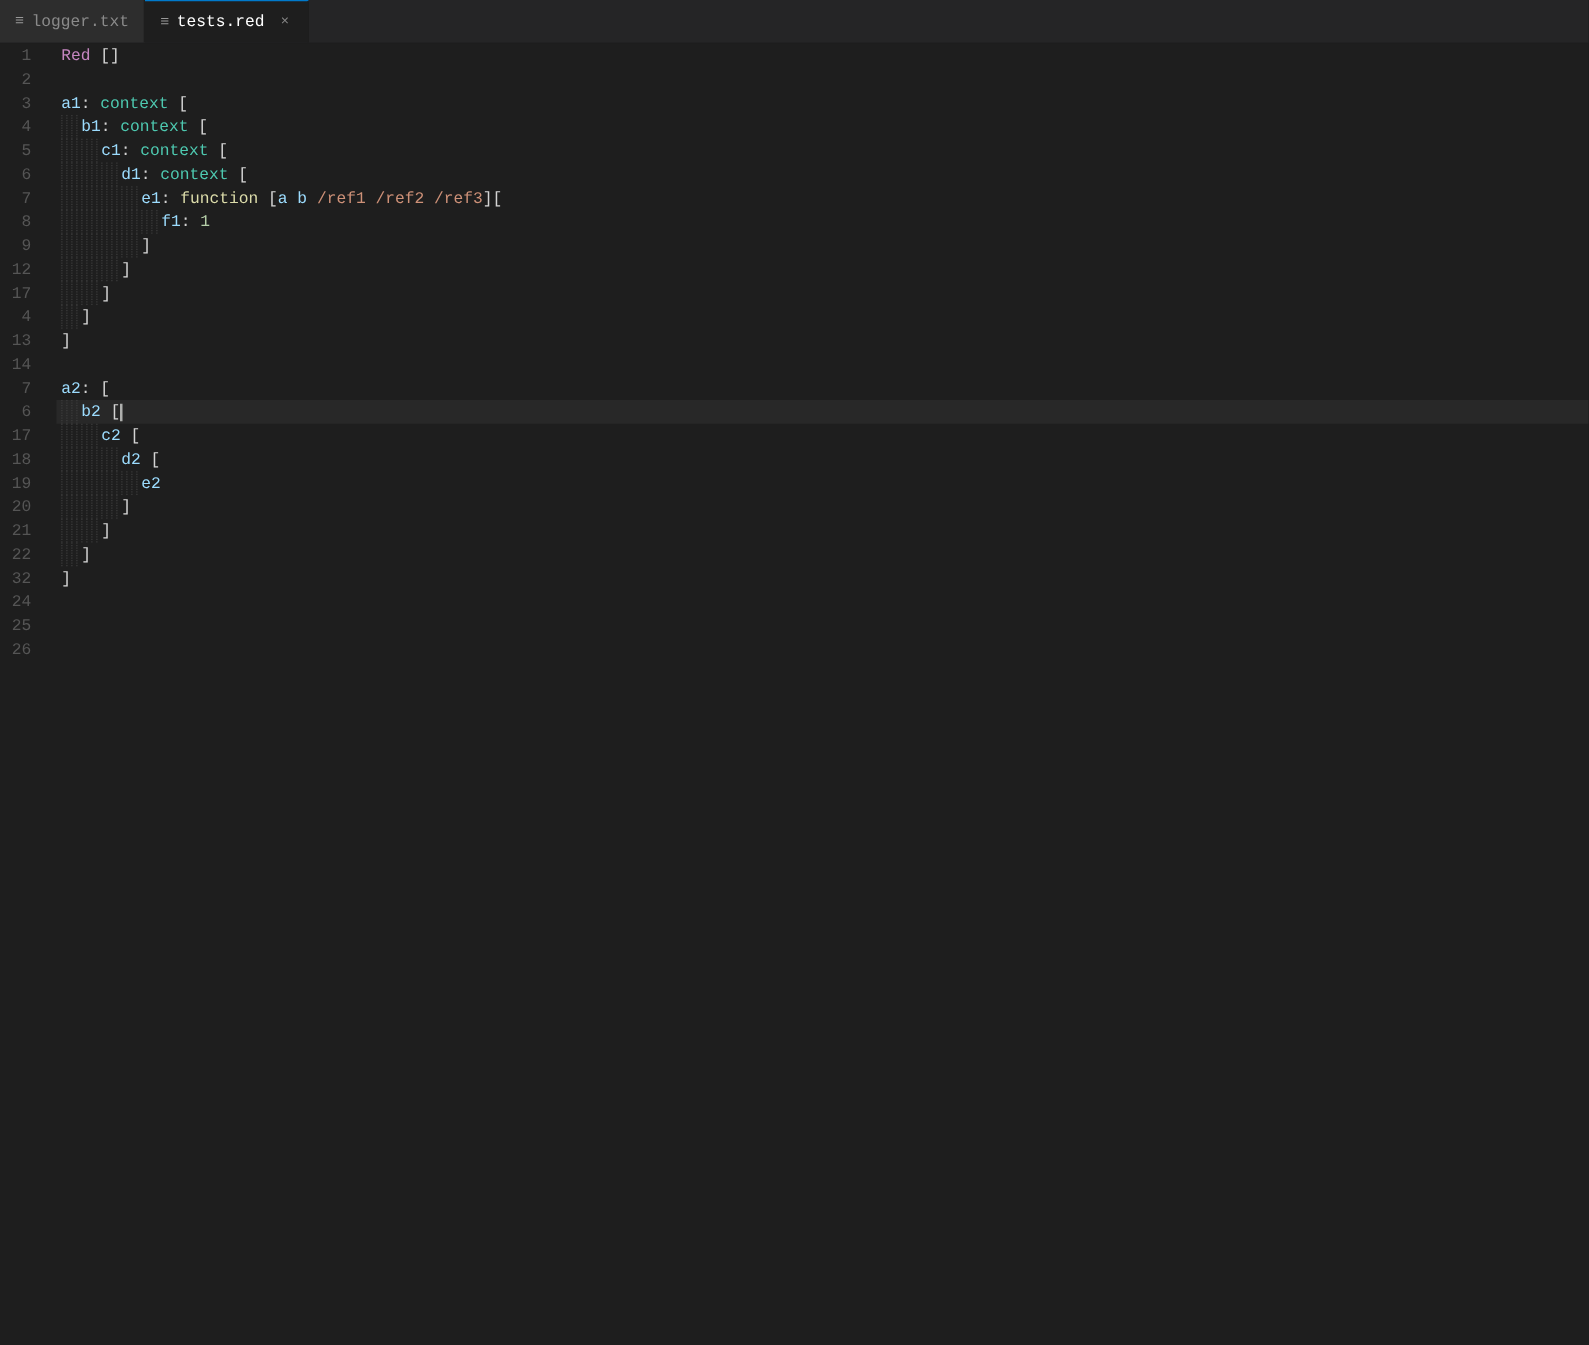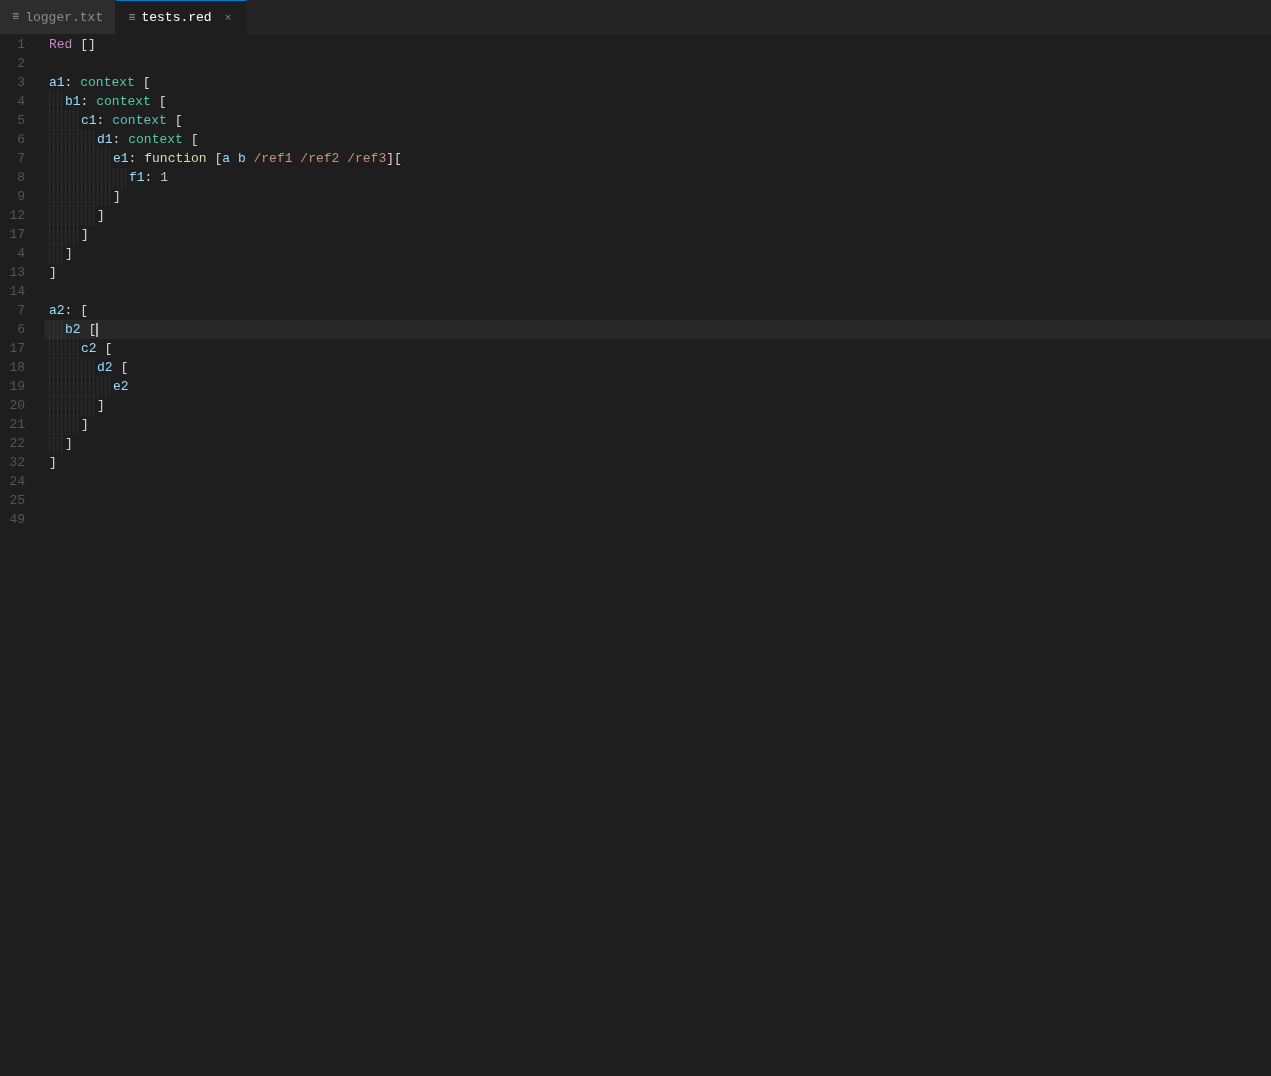--- a/index.html
+++ b/index.html
@@ -166,21 +166,21 @@
       <div class="line-number">6</div>
       <div class="line-number">17</div>
       <div class="line-number">18</div>
       <div class="line-number">19</div>
       <div class="line-number">20</div>
       <div class="line-number">21</div>
       <div class="line-number">22</div>
       <div class="line-number">32</div>
       <div class="line-number">24</div>
       <div class="line-number">25</div>
-      <div class="line-number">49</div>
+      <div class="line-number">26</div>
     </div>
   <div class="code-content" id="code-content">
       <div class="code-line"><span class="kw-red">Red</span><span class="kw-bracket"> []</span></div>
       <div class="code-line"></div>
       <div class="code-line"><span class="kw-key">a1</span><span class="kw-colon">:</span><span> </span><span class="kw-context">context</span><span class="kw-bracket"> [</span></div>
       <div class="code-line"><span style="display:inline-block;width:4px;border-left:1px dotted #3c3c3c;height:19px;vertical-align:middle;"> </span><span style="display:inline-block;width:4px;border-left:1px dotted #3c3c3c;height:19px;vertical-align:middle;"> </span><span style="display:inline-block;width:4px;border-left:1px dotted #3c3c3c;height:19px;vertical-align:middle;"> </span><span style="display:inline-block;width:4px;border-left:1px dotted #3c3c3c;height:19px;vertical-align:middle;"> </span><span class="kw-key">b1</span><span class="kw-colon">:</span><span> </span><span class="kw-context">context</span><span class="kw-bracket"> [</span></div>
       <div class="code-line"><span style="display:inline-block;width:4px;border-left:1px dotted #3c3c3c;height:19px;vertical-align:middle;"> </span><span style="display:inline-block;width:4px;border-left:1px dotted #3c3c3c;height:19px;vertical-align:middle;"> </span><span style="display:inline-block;width:4px;border-left:1px dotted #3c3c3c;height:19px;vertical-align:middle;"> </span><span style="display:inline-block;width:4px;border-left:1px dotted #3c3c3c;height:19px;vertical-align:middle;"> </span><span style="display:inline-block;width:4px;border-left:1px dotted #3c3c3c;height:19px;vertical-align:middle;"> </span><span style="display:inline-block;width:4px;border-left:1px dotted #3c3c3c;height:19px;vertical-align:middle;"> </span><span style="display:inline-block;width:4px;border-left:1px dotted #3c3c3c;height:19px;vertical-align:middle;"> </span><span style="display:inline-block;width:4px;border-left:1px dotted #3c3c3c;height:19px;vertical-align:middle;"> </span><span class="kw-key">c1</span><span class="kw-colon">:</span><span> </span><span class="kw-context">context</span><span class="kw-bracket"> [</span></div>
       <div class="code-line"><span style="display:inline-block;width:4px;border-left:1px dotted #3c3c3c;height:19px;vertical-align:middle;"> </span><span style="display:inline-block;width:4px;border-left:1px dotted #3c3c3c;height:19px;vertical-align:middle;"> </span><span style="display:inline-block;width:4px;border-left:1px dotted #3c3c3c;height:19px;vertical-align:middle;"> </span><span style="display:inline-block;width:4px;border-left:1px dotted #3c3c3c;height:19px;vertical-align:middle;"> </span><span style="display:inline-block;width:4px;border-left:1px dotted #3c3c3c;height:19px;vertical-align:middle;"> </span><span style="display:inline-block;width:4px;border-left:1px dotted #3c3c3c;height:19px;vertical-align:middle;"> </span><span style="display:inline-block;width:4px;border-left:1px dotted #3c3c3c;height:19px;vertical-align:middle;"> </span><span style="display:inline-block;width:4px;border-left:1px dotted #3c3c3c;height:19px;vertical-align:middle;"> </span><span style="display:inline-block;width:4px;border-left:1px dotted #3c3c3c;height:19px;vertical-align:middle;"> </span><span style="display:inline-block;width:4px;border-left:1px dotted #3c3c3c;height:19px;vertical-align:middle;"> </span><span style="display:inline-block;width:4px;border-left:1px dotted #3c3c3c;height:19px;vertical-align:middle;"> </span><span style="display:inline-block;width:4px;border-left:1px dotted #3c3c3c;height:19px;vertical-align:middle;"> </span><span class="kw-key">d1</span><span class="kw-colon">:</span><span> </span><span class="kw-context">context</span><span class="kw-bracket"> [</span></div>
       <div class="code-line"><span style="display:inline-block;width:4px;border-left:1px dotted #3c3c3c;height:19px;vertical-align:middle;"> </span><span style="display:inline-block;width:4px;border-left:1px dotted #3c3c3c;height:19px;vertical-align:middle;"> </span><span style="display:inline-block;width:4px;border-left:1px dotted #3c3c3c;height:19px;vertical-align:middle;"> </span><span style="display:inline-block;width:4px;border-left:1px dotted #3c3c3c;height:19px;vertical-align:middle;"> </span><span style="display:inline-block;width:4px;border-left:1px dotted #3c3c3c;height:19px;vertical-align:middle;"> </span><span style="display:inline-block;width:4px;border-left:1px dotted #3c3c3c;height:19px;vertical-align:middle;"> </span><span style="display:inline-block;width:4px;border-left:1px dotted #3c3c3c;height:19px;vertical-align:middle;"> </span><span style="display:inline-block;width:4px;border-left:1px dotted #3c3c3c;height:19px;vertical-align:middle;"> </span><span style="display:inline-block;width:4px;border-left:1px dotted #3c3c3c;height:19px;vertical-align:middle;"> </span><span style="display:inline-block;width:4px;border-left:1px dotted #3c3c3c;height:19px;vertical-align:middle;"> </span><span style="display:inline-block;width:4px;border-left:1px dotted #3c3c3c;height:19px;vertical-align:middle;"> </span><span style="display:inline-block;width:4px;border-left:1px dotted #3c3c3c;height:19px;vertical-align:middle;"> </span><span style="display:inline-block;width:4px;border-left:1px dotted #3c3c3c;height:19px;vertical-align:middle;"> </span><span style="display:inline-block;width:4px;border-left:1px dotted #3c3c3c;height:19px;vertical-align:middle;"> </span><span style="display:inline-block;width:4px;border-left:1px dotted #3c3c3c;height:19px;vertical-align:middle;"> </span><span style="display:inline-block;width:4px;border-left:1px dotted #3c3c3c;height:19px;vertical-align:middle;"> </span><span class="kw-key">e1</span><span class="kw-colon">:</span><span> </span><span class="kw-function">function</span><span class="kw-bracket"> [</span><span class="kw-param">a</span><span> </span><span class="kw-param">b</span><span> </span><span class="kw-ref">/ref1</span><span> </span><span class="kw-ref">/ref2</span><span> </span><span class="kw-ref">/ref3</span><span class="kw-bracket">][</span></div>
       <div class="code-line"><span style="display:inline-block;width:4px;border-left:1px dotted #3c3c3c;height:19px;vertical-align:middle;"> </span><span style="display:inline-block;width:4px;border-left:1px dotted #3c3c3c;height:19px;vertical-align:middle;"> </span><span style="display:inline-block;width:4px;border-left:1px dotted #3c3c3c;height:19px;vertical-align:middle;"> </span><span style="display:inline-block;width:4px;border-left:1px dotted #3c3c3c;height:19px;vertical-align:middle;"> </span><span style="display:inline-block;width:4px;border-left:1px dotted #3c3c3c;height:19px;vertical-align:middle;"> </span><span style="display:inline-block;width:4px;border-left:1px dotted #3c3c3c;height:19px;vertical-align:middle;"> </span><span style="display:inline-block;width:4px;border-left:1px dotted #3c3c3c;height:19px;vertical-align:middle;"> </span><span style="display:inline-block;width:4px;border-left:1px dotted #3c3c3c;height:19px;vertical-align:middle;"> </span><span style="display:inline-block;width:4px;border-left:1px dotted #3c3c3c;height:19px;vertical-align:middle;"> </span><span style="display:inline-block;width:4px;border-left:1px dotted #3c3c3c;height:19px;vertical-align:middle;"> </span><span style="display:inline-block;width:4px;border-left:1px dotted #3c3c3c;height:19px;vertical-align:middle;"> </span><span style="display:inline-block;width:4px;border-left:1px dotted #3c3c3c;height:19px;vertical-align:middle;"> </span><span style="display:inline-block;width:4px;border-left:1px dotted #3c3c3c;height:19px;vertical-align:middle;"> </span><span style="display:inline-block;width:4px;border-left:1px dotted #3c3c3c;height:19px;vertical-align:middle;"> </span><span style="display:inline-block;width:4px;border-left:1px dotted #3c3c3c;height:19px;vertical-align:middle;"> </span><span style="display:inline-block;width:4px;border-left:1px dotted #3c3c3c;height:19px;vertical-align:middle;"> </span><span style="display:inline-block;width:4px;border-left:1px dotted #3c3c3c;height:19px;vertical-align:middle;"> </span><span style="display:inline-block;width:4px;border-left:1px dotted #3c3c3c;height:19px;vertical-align:middle;"> </span><span style="display:inline-block;width:4px;border-left:1px dotted #3c3c3c;height:19px;vertical-align:middle;"> </span><span style="display:inline-block;width:4px;border-left:1px dotted #3c3c3c;height:19px;vertical-align:middle;"> </span><span class="kw-field">f1</span><span class="kw-colon">:</span><span> </span><span class="kw-number">1</span></div>

